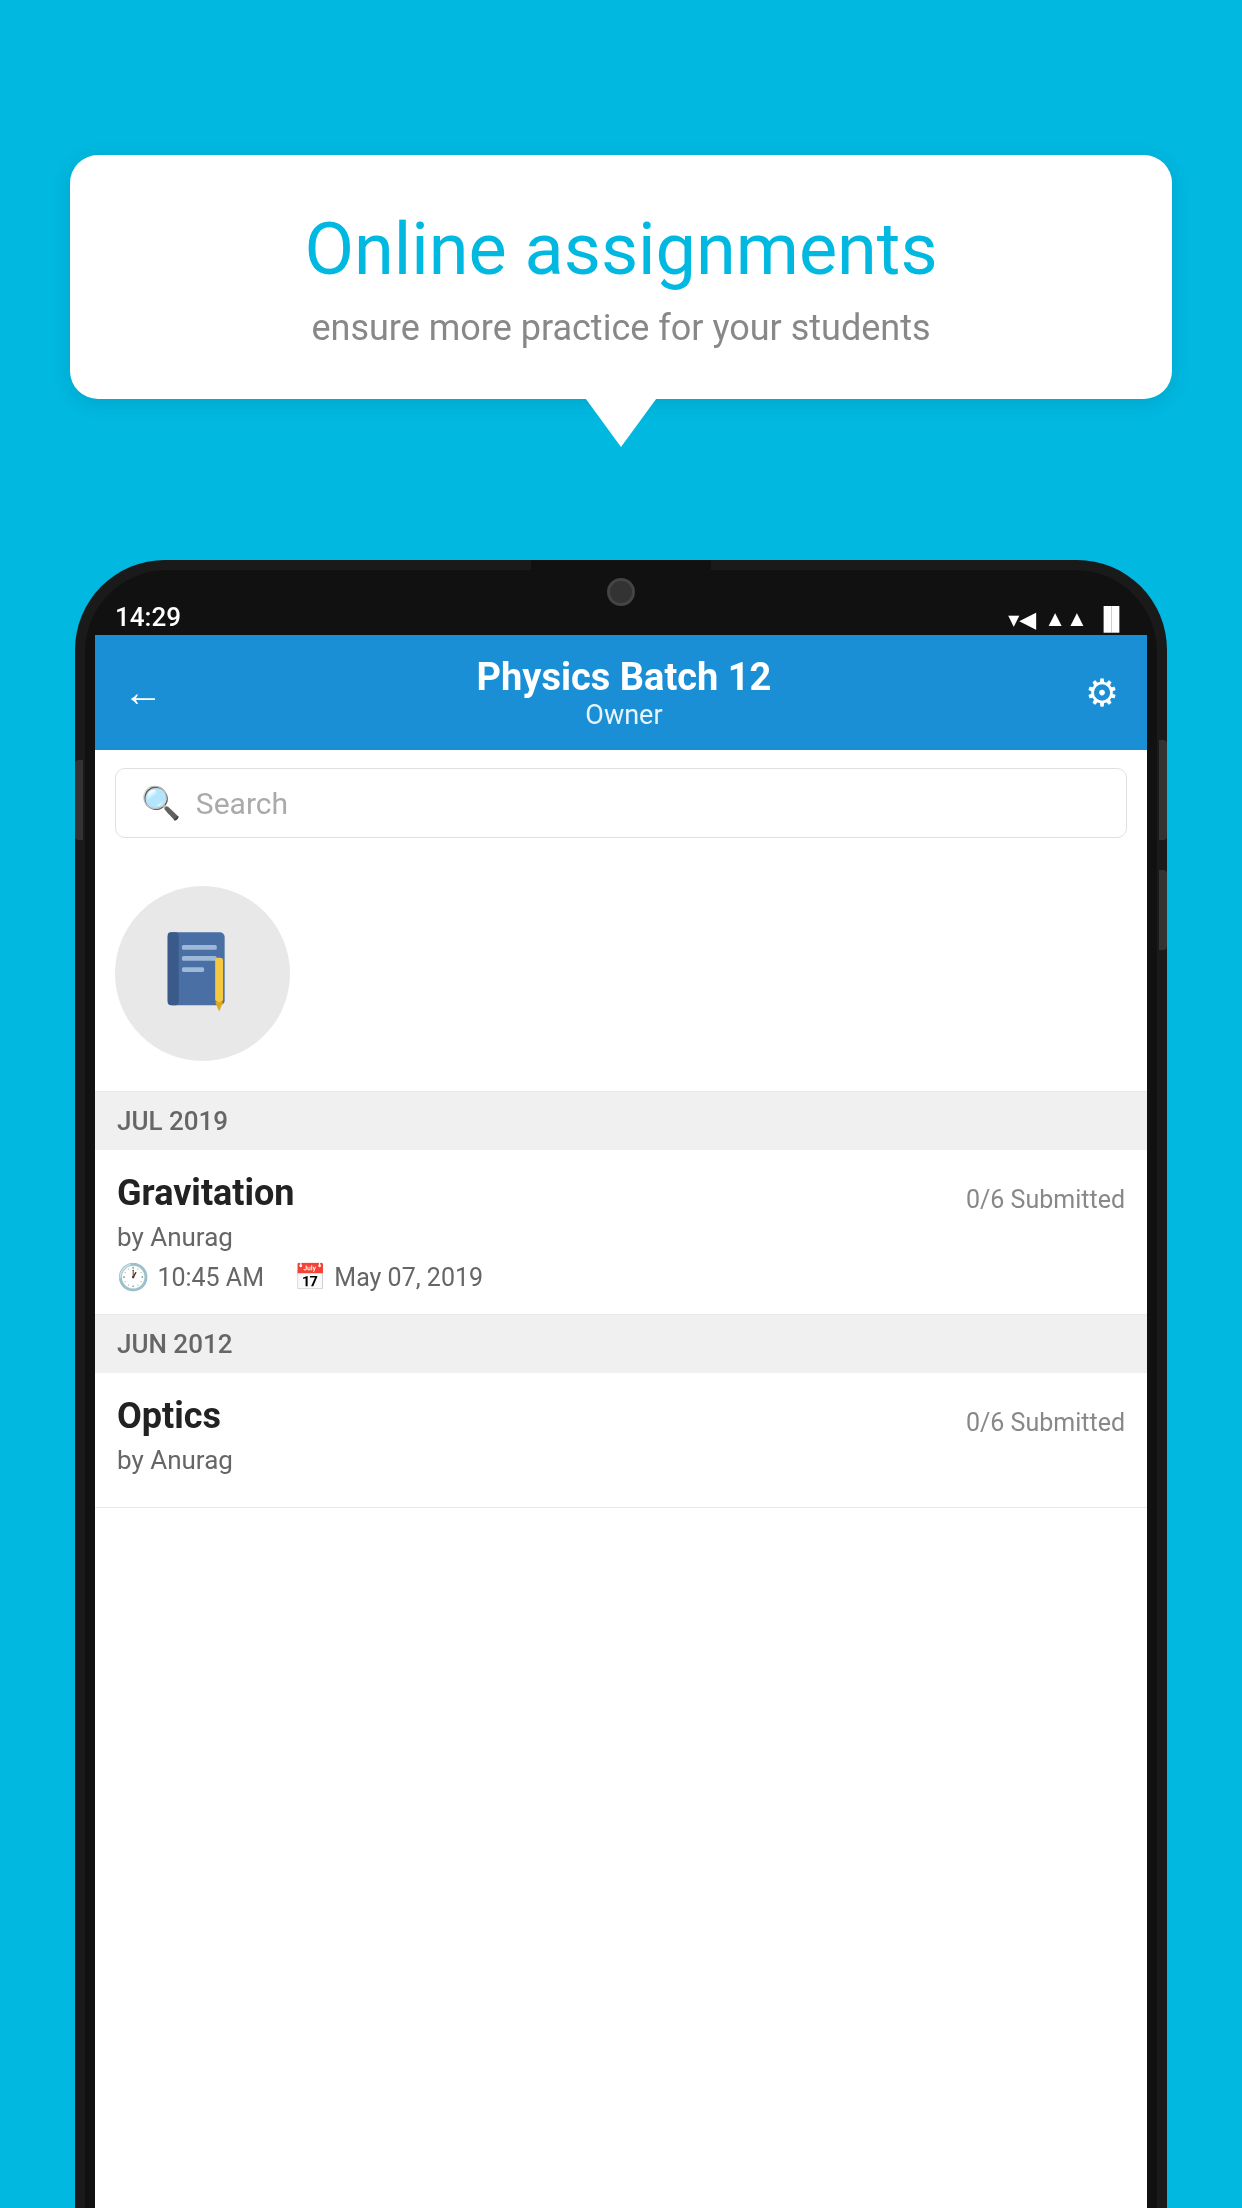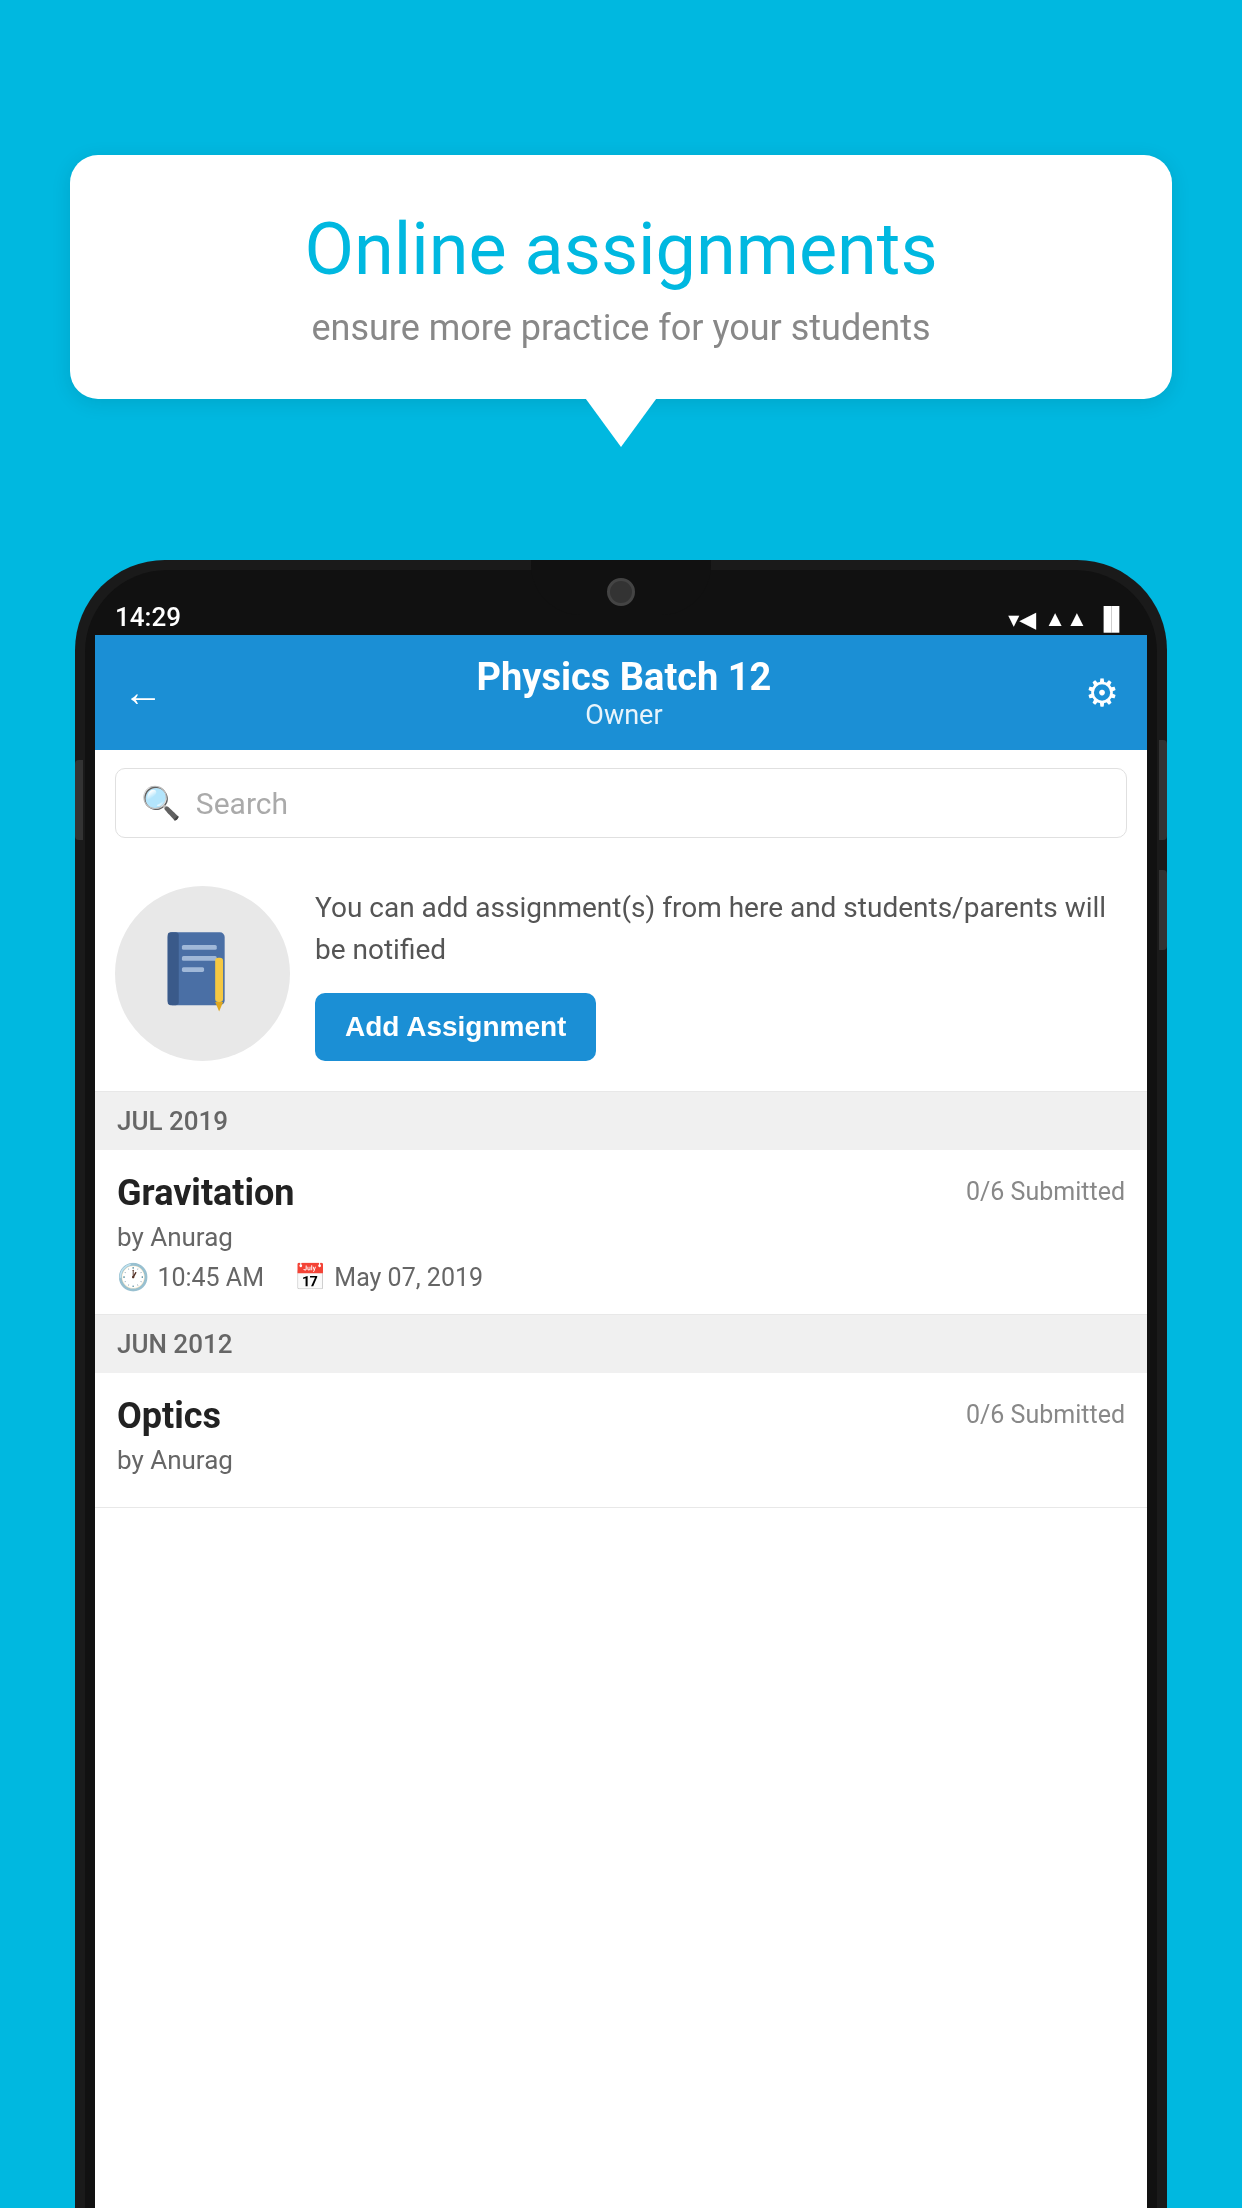--- a/index.html
+++ b/index.html
@@ -312,21 +312,21 @@
     
     .assignment-item {
       background: white;
       padding: 22px 22px;
       border-bottom: 1.5px solid #e8e8e8;
     }
 
     .assignment-top {
       display: flex;
       justify-content: space-between;
-      align-items: flex-start;
+      align-items: flex-end;
       margin-bottom: 8px;
     }
 
     .assignment-name {
       font-size: 36px;
       font-weight: 700;
       color: #222;
     }
 
     .assignment-submitted {
@@ -445,24 +445,20 @@
           <svg class="notebook-icon-svg" viewBox="0 0 60 60">
             <rect x="8" y="4" width="36" height="46" rx="3" ry="3" fill="#4a6fa5"></rect>
             <rect x="8" y="4" width="7" height="46" rx="2" ry="2" fill="#3a5a8a"></rect>
             <rect x="17" y="12" width="22" height="3" rx="1" fill="#a0b8d8"></rect>
             <rect x="17" y="19" width="22" height="3" rx="1" fill="#a0b8d8"></rect>
             <rect x="17" y="26" width="14" height="3" rx="1" fill="#a0b8d8"></rect>
             <rect x="38" y="20" width="5" height="28" rx="2" fill="#f5c842"></rect>
             <polygon points="38,48 43,48 40.5,54" fill="#e0a820"></polygon>
           </svg>
         </div>
-        <div class="add-assignment-right">
-          <div class="add-assignment-desc">You can add assignment(s) from here and students/parents will be notified</div>
-          <button class="add-assignment-btn">Add Assignment</button>
-        </div>
       </div>
 
       <div class="section-header">JUL 2019</div>
 
       <div class="assignment-item">
         <div class="assignment-top">
           <span class="assignment-name">Gravitation</span>
           <span class="assignment-submitted">0/6 Submitted</span>
         </div>
         <div class="assignment-by">by Anurag</div>

